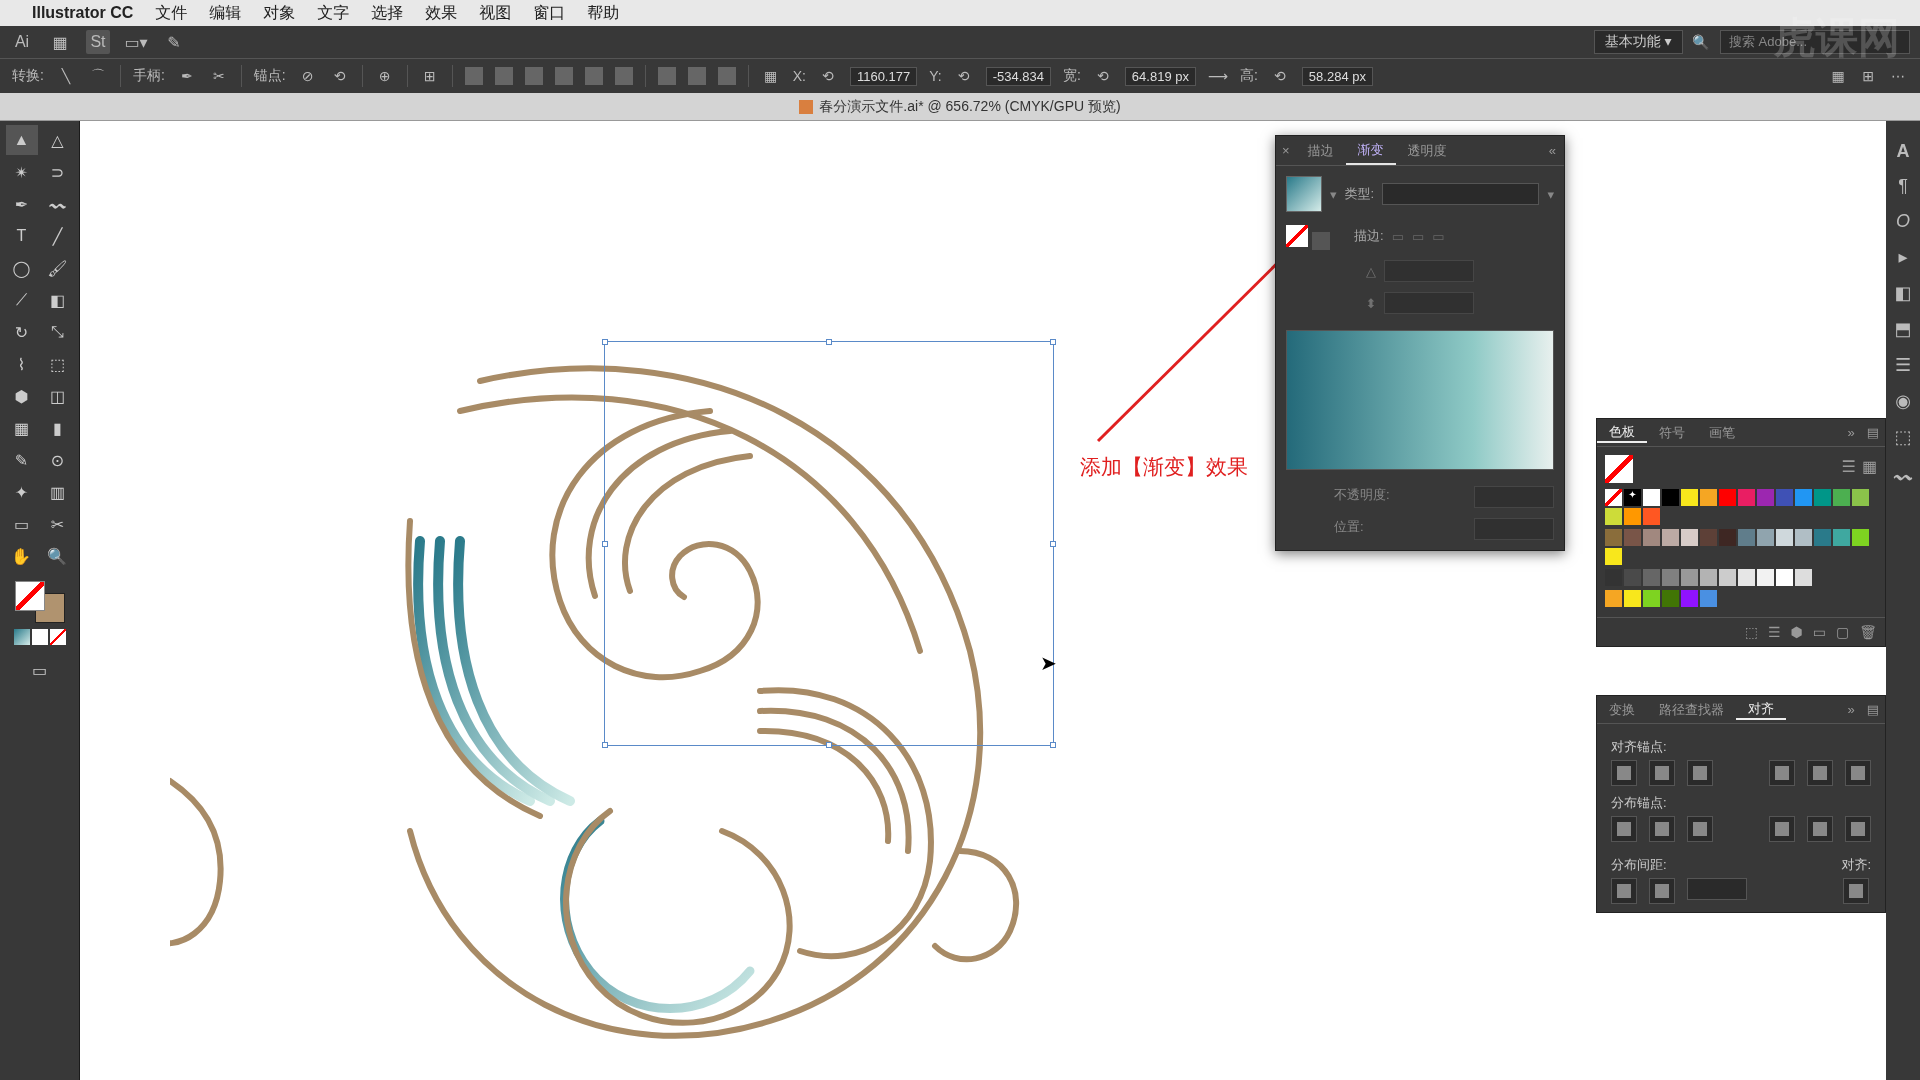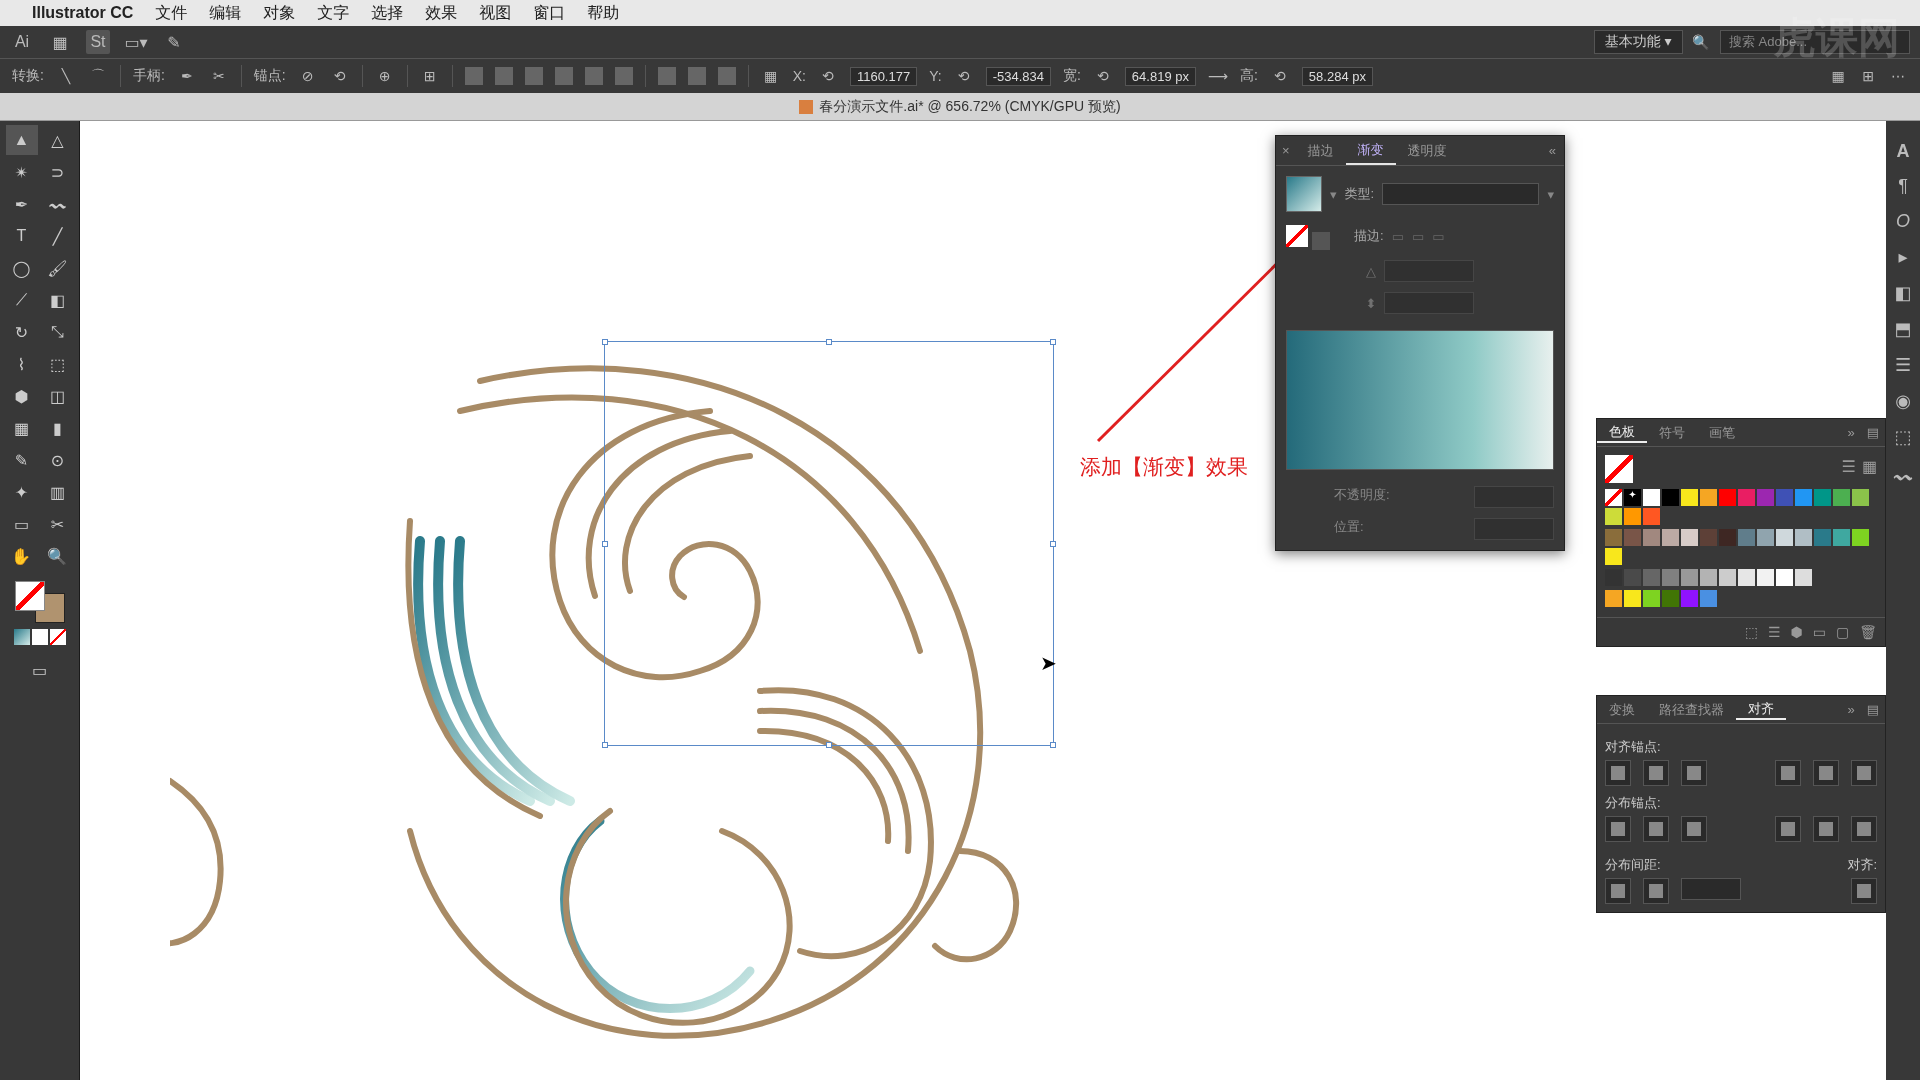--- a/index.html
+++ b/index.html
@@ -78,21 +78,21 @@
 .sp-tab.active { color:#eee; border-bottom:2px solid #eee; }
 .sp-body { padding: 8px; }
 .sw-none2 { width:28px; height:28px; background:#fff; position:relative; margin-bottom:6px; }
 .sw-none2::after { content:""; position:absolute; inset:0; background: linear-gradient(135deg, transparent 44%, red 44%, red 56%, transparent 56%); }
 .sw-grid { display:flex; flex-wrap:wrap; gap:2px; }
 .sw-grid div { width:17px; height:17px; }
 .sp-foot { display:flex; gap:10px; padding:6px 8px; border-top:1px solid #555; color:#999; font-size:14px; justify-content:flex-end; }
 
 .align-panel { position:absolute; right:34px; top: 695px; width: 290px; background:#383838; border:1px solid #222; color:#bbb; font-size:13px; }
 .ap-head { display:flex; font-size:13px; color:#999; height:28px; align-items:center; border-bottom:1px solid #555; }
-.ap-body { padding: 8px 8px; }
+.ap-body { padding: 8px 14px; }
 .ap-label { font-size: 13px; color:#ccc; margin: 6px 0 4px; }
 .ap-row { display:flex; gap:12px; margin-bottom:8px; }
 .ap-ico { width:26px; height:26px; background:#2a2a2a; border:1px solid #555; display:flex; align-items:center; justify-content:center; }
 .ap-ico span { width:14px; height:14px; background:#888; display:block; }
 .ap-bottom { display:flex; justify-content:space-between; align-items:center; }
 
 .watermark { position:absolute; top: 10px; right: 20px; color: rgba(255,255,255,.2); font-size: 42px; font-weight:600; pointer-events:none; }
 </style>
 </head>
 <body>
@@ -515,21 +515,21 @@
         <div class="ap-row" style="margin-bottom:0">
           <div class="ap-ico">
               <span></span>
             </div>
           <div class="ap-ico">
               <span></span>
             </div>
           <div class="thin-select" style="flex:0 0 60px"></div>
         </div>
       </div>
-      <div style="text-align:right">
+      <div style="text-align:center">
         <div class="ap-label">对齐:</div>
         <div class="ap-ico" style="display:inline-flex">
             <span></span>
           </div>
       </div>
     </div>
   </div>
 </div>
 
 <div class="watermark">虎课网</div>

